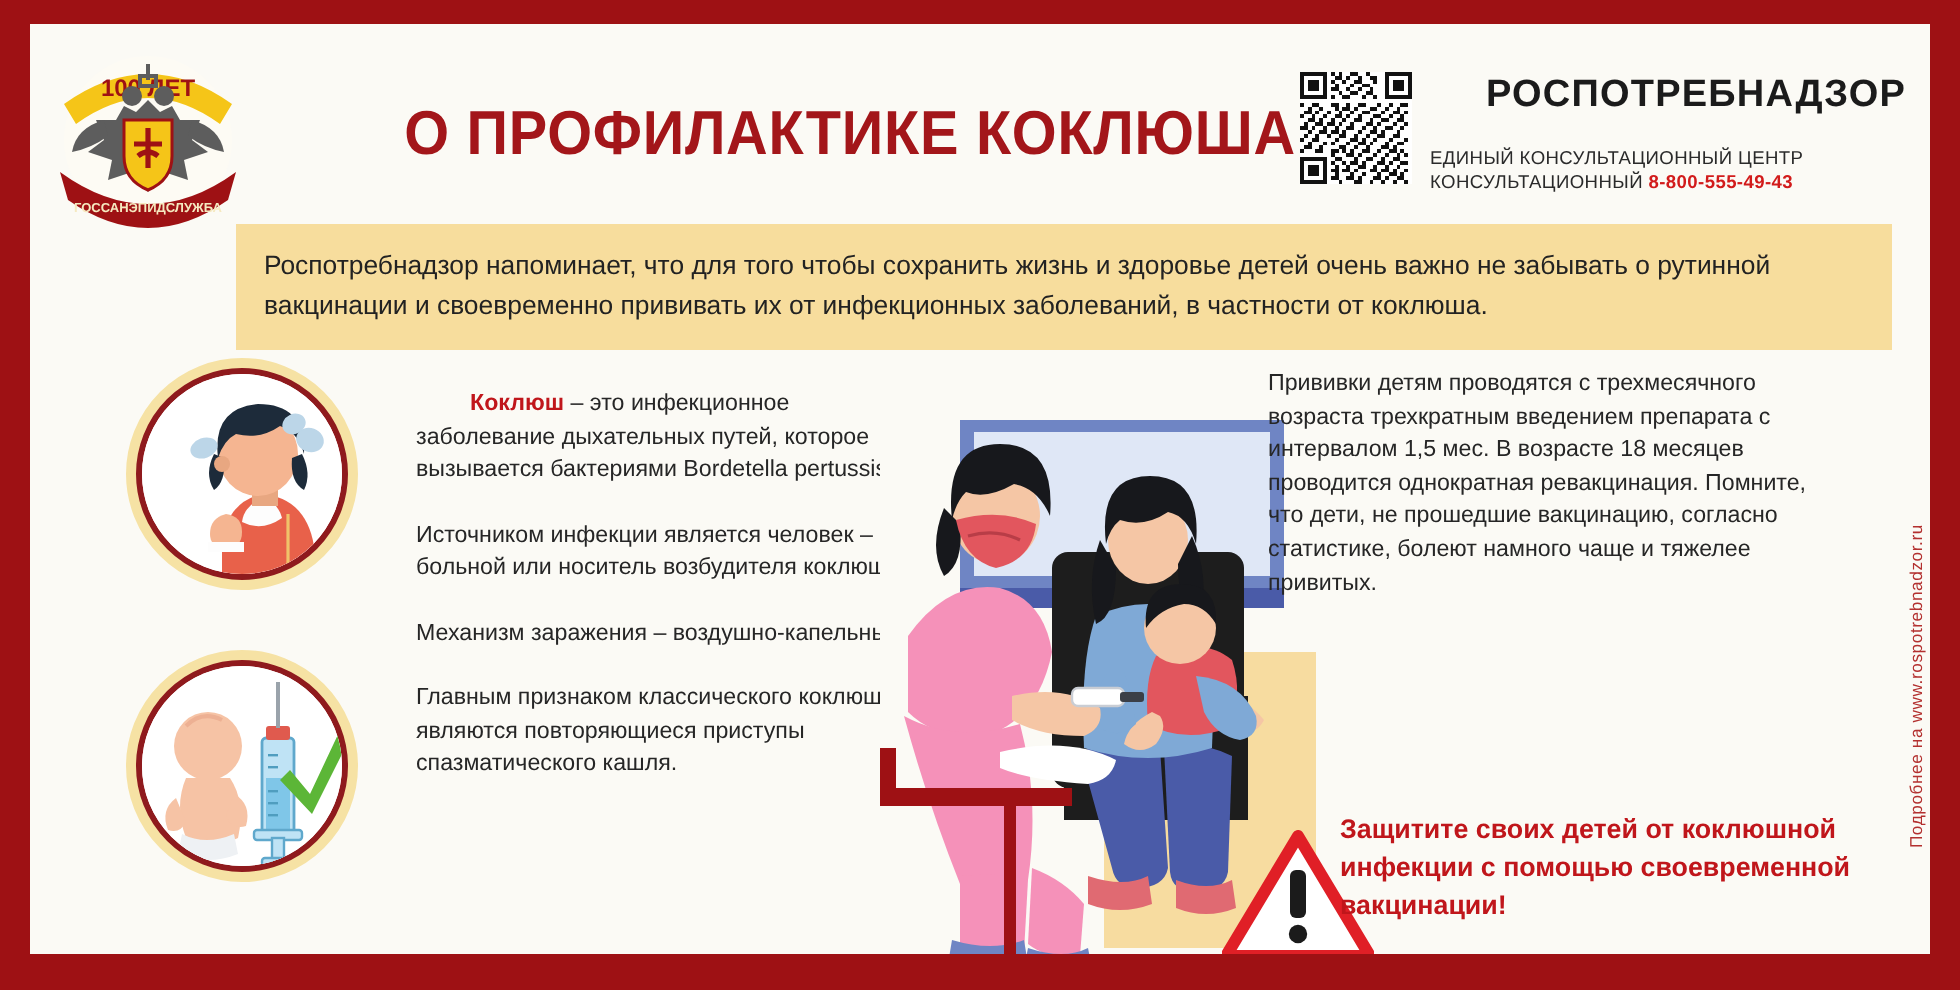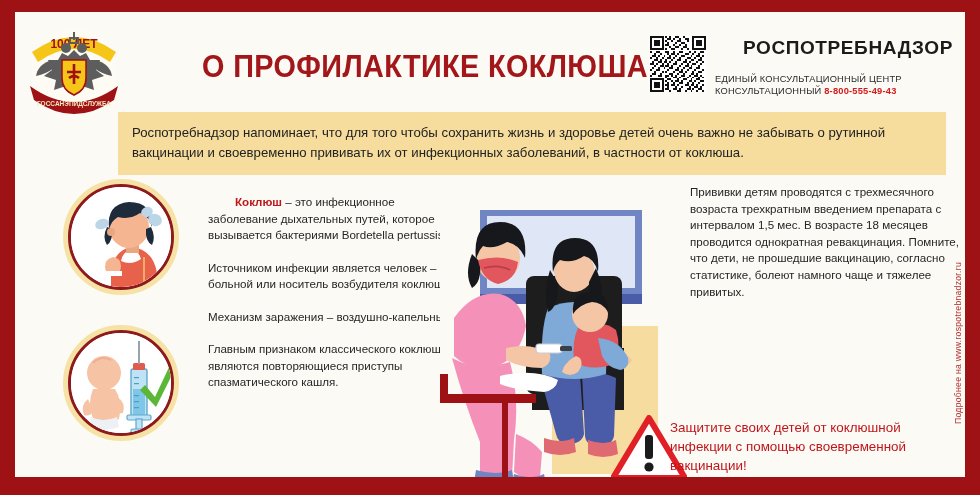--- a/index.html
+++ b/index.html
@@ -85,27 +85,27 @@
   
   .col-left{
     position:absolute;left:193px;top:182px;width:248px;
     color:#262626;font-size:11.6px;line-height:16.5px;
   }
   .col-left p{margin:0 0 16px 0;}
   .col-left p:last-child{margin-bottom:0;}
   .kw{color:#c0161b;font-weight:bold;margin-left:27px;}
   
   .col-right{
-    position:absolute;left:675px;top:172px;width:275px;
+    position:absolute;left:619px;top:172px;width:275px;
     color:#262626;font-size:11.6px;line-height:16.6px;
   }
   .col-right p{margin:0 0 17px 0;}
   .cta{
     position:absolute;left:655px;top:393px;width:280px;
-    color:#c0161b;font-weight:normal;font-size:13.4px;line-height:19px;margin-top:13px;
+    color:#c0161b;font-weight:bold;font-size:13.4px;line-height:19px;
   }
   
   .scene{position:absolute;left:425px;top:186px;width:245px;height:292px;}
   
   .warn{position:absolute;left:596px;top:403px;width:76px;height:66px;}
   
   .vurl{
     position:absolute;right:2px;top:250px;
     color:#b3302f;font-size:8.6px;letter-spacing:.3px;
     writing-mode:vertical-rl;

